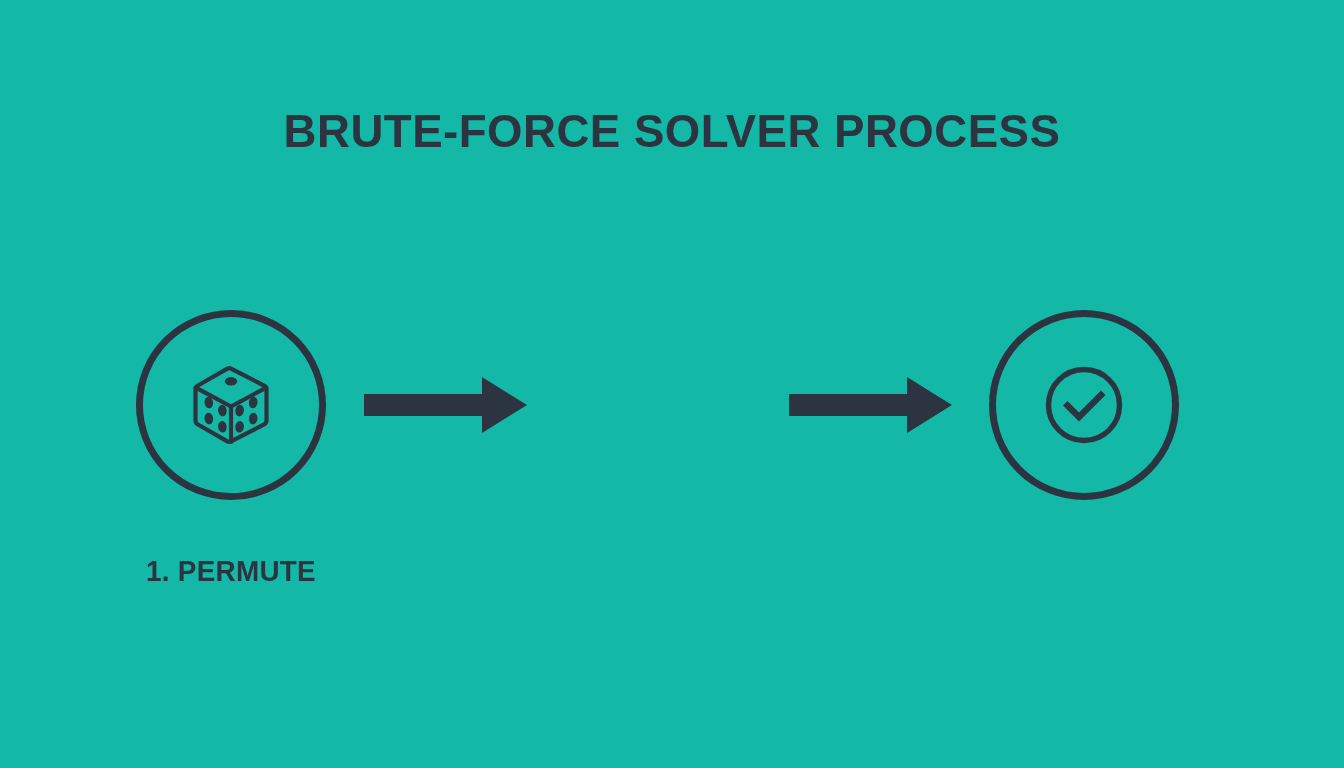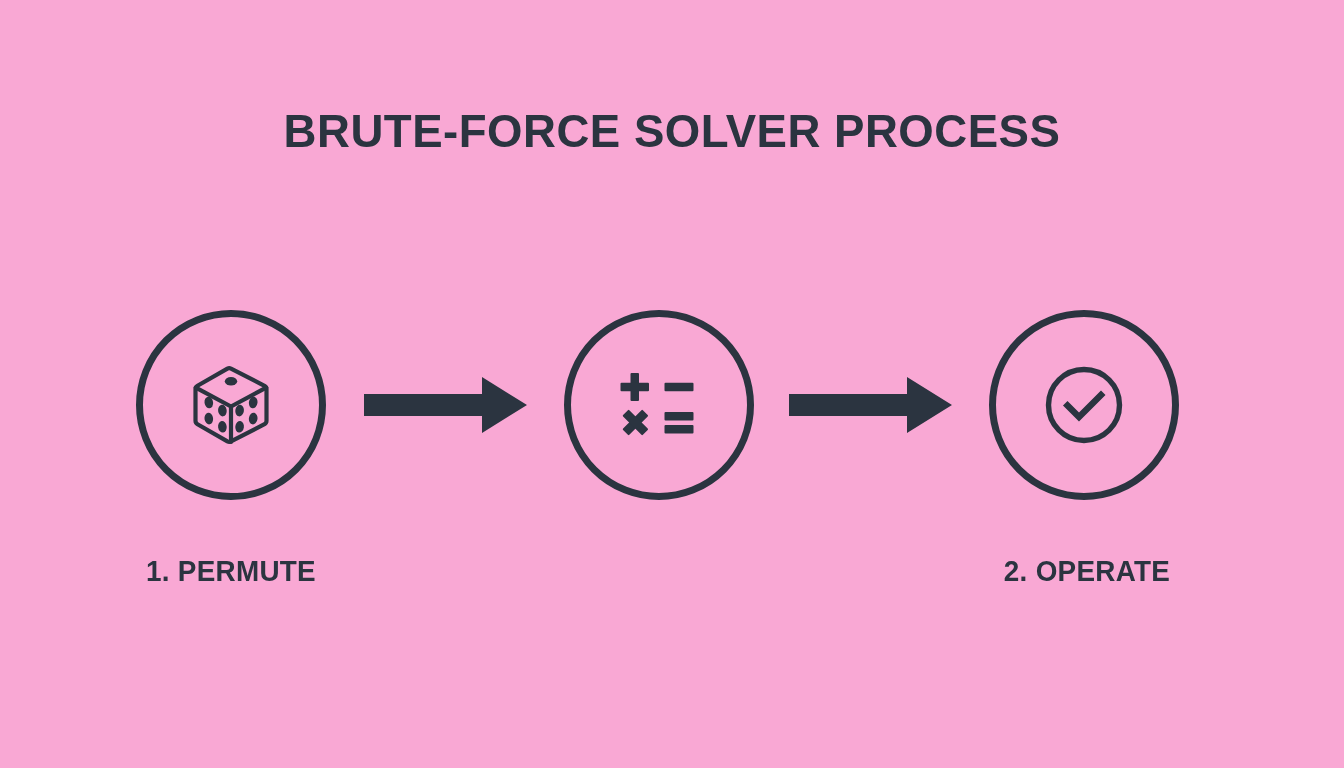--- a/index.html
+++ b/index.html
@@ -10,21 +10,21 @@
     width: 1344px;
     height: 768px;
     background: #fcfdfe;
     font-family: "Liberation Sans", sans-serif;
     overflow: hidden;
   }
   #canvas {
     position: relative;
     width: 1344px;
     height: 768px;
-    background: #f9a8d4;
+    background: #14b8a6;
   }
   .title {
     position: absolute;
     top: 103px;
     left: 0;
     width: 1344px;
     text-align: center;
     font-family: "Liberation Sans", sans-serif;
     font-size: 47px;
     font-weight: bold;
@@ -124,39 +124,20 @@
           </g>
         </svg>
       </div>
       <div class="label label-1">1. PERMUTE</div>
     </div>
 
     <svg class="arrow arrow-1" viewBox="0 0 165 64">
       <path d="M0 21 H118 V4 L163 32 L118 60 V43 H0 Z" fill="#2b3440"></path>
     </svg>
 
-    <div class="step step-2">
-      <svg class="circle" viewBox="0 0 190 190">
-        <circle cx="95" cy="95" r="91.5" fill="none" stroke="#2b3440" stroke-width="7"></circle>
-      </svg>
-      <div class="icon-wrap">
-        <svg width="76" height="66" viewBox="0 0 76 66" style="margin-left:-4px">
-          <g fill="#2b3440">
-            <rect x="11.5" y="1" width="8.5" height="28" rx="1"></rect>
-            <rect x="1.5" y="10.8" width="28.5" height="8.5" rx="1"></rect>
-            <rect x="45.5" y="10.8" width="29" height="8.5" rx="1"></rect>
-            <rect x="12" y="36.5" width="8.8" height="28" rx="1" transform="rotate(45 16.4 50.5)"></rect>
-            <rect x="12" y="36.5" width="8.8" height="28" rx="1" transform="rotate(-45 16.4 50.5)"></rect>
-            <rect x="45.5" y="40" width="29" height="8.5" rx="1"></rect>
-            <rect x="45.5" y="53" width="29" height="8.5" rx="1"></rect>
-          </g>
-        </svg>
-      </div>
-      <div class="label label-2">2. OPERATE</div>
-    </div>
 
     <svg class="arrow arrow-2" viewBox="0 0 165 64">
       <path d="M0 21 H118 V4 L163 32 L118 60 V43 H0 Z" fill="#2b3440"></path>
     </svg>
 
     <div class="step step-3">
       <svg class="circle" viewBox="0 0 190 190">
         <circle cx="95" cy="95" r="91.5" fill="none" stroke="#2b3440" stroke-width="7"></circle>
       </svg>
       <div class="icon-wrap">

